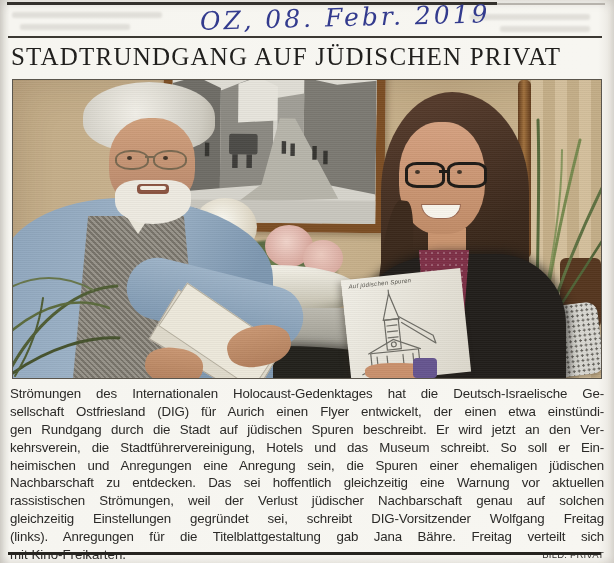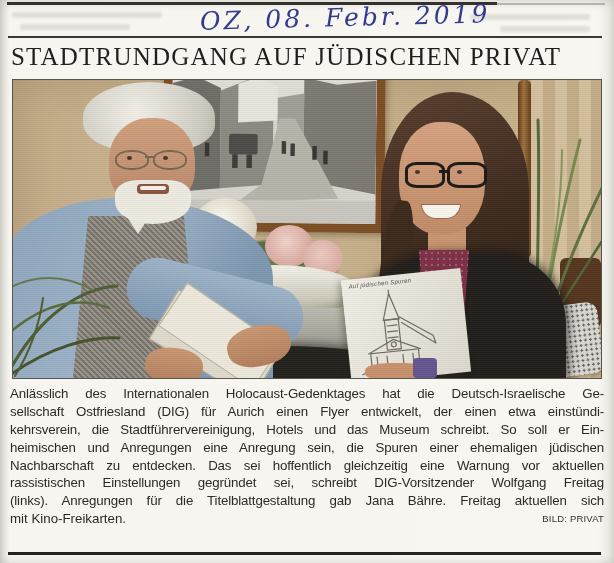--- a/index.html
+++ b/index.html
@@ -274,27 +274,29 @@
           <path d="M0,165 C35,135 70,128 100,140" stroke="#5a6a3c" stroke-width="2.5"></path>
           <path d="M4,205 C40,180 80,168 110,170" stroke="#44512c" stroke-width="3"></path>
           <path d="M0,120 C30,105 58,108 84,122" stroke="#66754a" stroke-width="2"></path>
           <path d="M6,208 C20,185 30,160 34,130" stroke="#4e5c33" stroke-width="2"></path>
         </g>
       </svg>
     </div>
   </div>
 
   <div class="body-text">
-    <div class="bline">Anlässlich des Internationalen Holocaust-Gedenktages hat die Deutsch-Israelische Ge-</div>
+    <div class="bline">Strömungen des Internationalen Holocaust-Gedenktages hat die Deutsch-Israelische Ge-</div>
     <div class="bline">sellschaft Ostfriesland (DIG) für Aurich einen Flyer entwickelt, der einen etwa einstündi-</div>
+    <div class="bline">gen Rundgang durch die Stadt auf jüdischen Spuren beschreibt. Er wird jetzt an den Ver-</div>
     <div class="bline">kehrsverein, die Stadtführervereinigung, Hotels und das Museum schreibt. So soll er Ein-</div>
     <div class="bline">heimischen und Anregungen eine Anregung sein, die Spuren einer ehemaligen jüdischen</div>
     <div class="bline">Nachbarschaft zu entdecken. Das sei hoffentlich gleichzeitig eine Warnung vor aktuellen</div>
-    <div class="bline">rassistischen Einstellungen gegründet sei, schreibt DIG-Vorsitzender Wolfgang Freitag</div>
-    <div class="bline">(links). Anregungen für die Titelblattgestaltung gab Jana Bähre. Freitag aktuellen sich</div>
+    <div class="bline">rassistischen Strömungen, weil der Verlust jüdischer Nachbarschaft genau auf solchen</div>
+    <div class="bline">gleichzeitig Einstellungen gegründet sei, schreibt DIG-Vorsitzender Wolfgang Freitag</div>
+    <div class="bline">(links). Anregungen für die Titelblattgestaltung gab Jana Bähre. Freitag verteilt sich</div>
     <div class="lastline">
       <span>mit Kino-Freikarten.</span>
       <span class="credit">BILD: PRIVAT</span>
     </div>
   </div>
 
   <div class="bottom-rule"></div>
 </div>
 
 </body></html>

